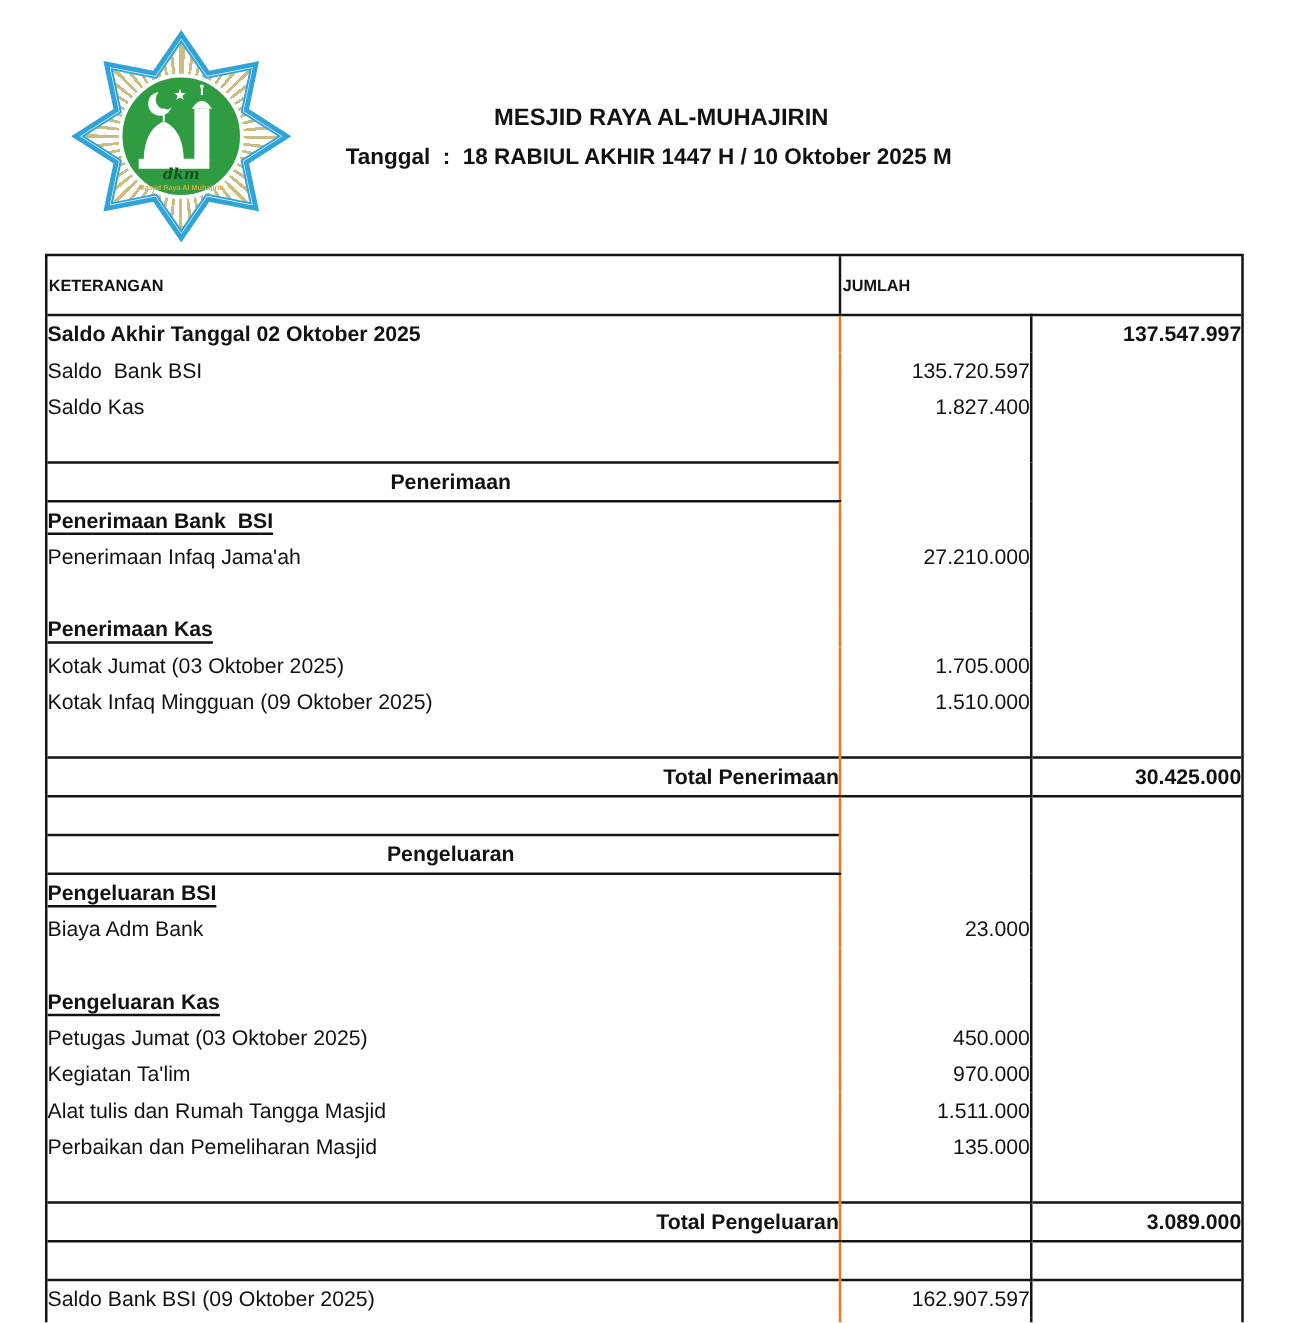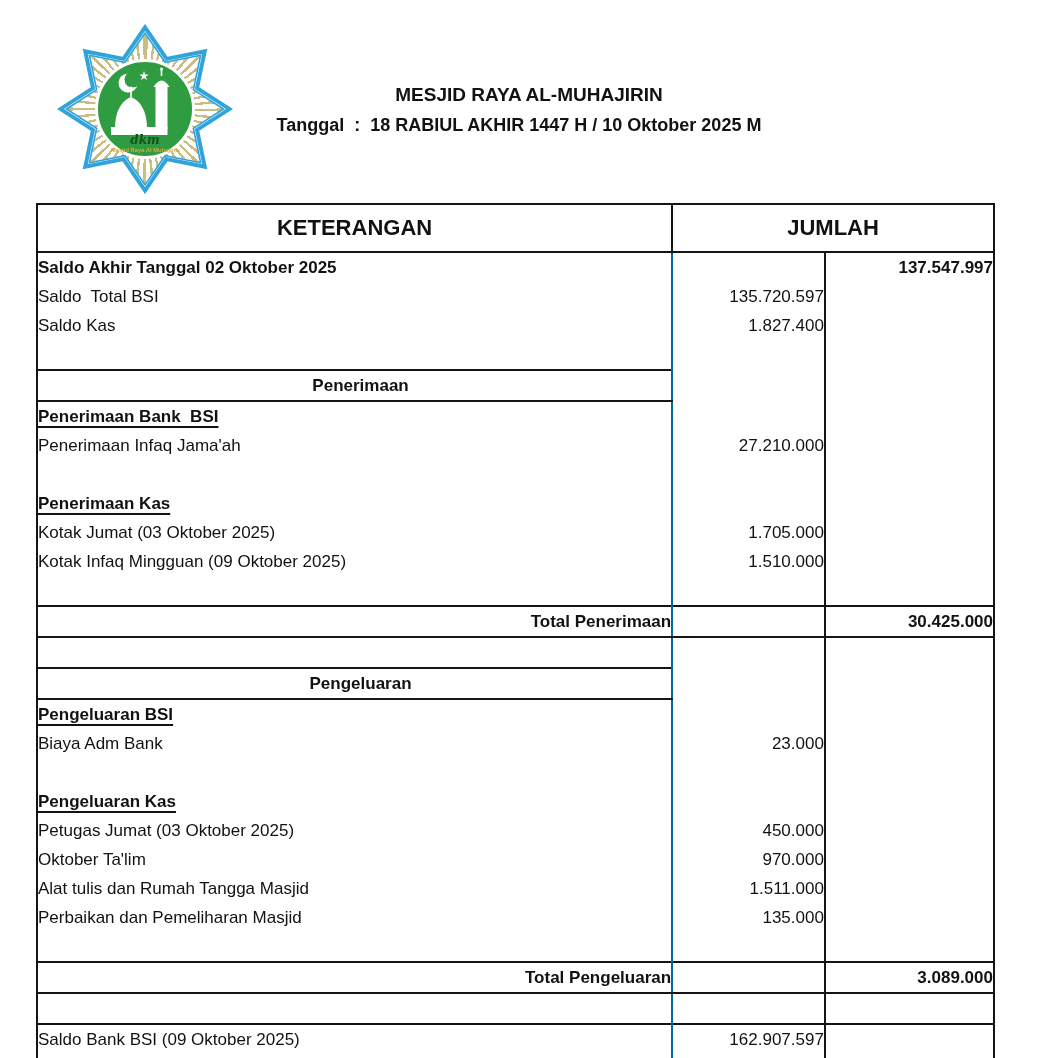--- a/index.html
+++ b/index.html
@@ -29,32 +29,32 @@
   .t1 { font-size:18px; margin-bottom:11px; }
   .t2 { font-size:19px; margin-bottom:9px;padding-left:20px; }
   .t3 { font-size:18px; }
 
   
   .twrap {
     position:absolute; left:36px; top:203px; width:959px;
     border:2px solid #141414; box-sizing:border-box; background:#fff;
   }
   table.fin { width:100%; border-collapse:collapse; table-layout:fixed; font-size:17px; }
-  table.fin th { font-size:22px; font-weight:bold; text-align:center; height:44px; }
+  table.fin th { font-size:13px; font-weight:bold; text-align:left; height:44px; }
   .kh { border-bottom:2px solid #141414; }
   .jh { border-bottom:2px solid #141414; border-left:2px solid #141414; }
 
   table.fin td { padding:0; vertical-align:middle; height:29px; overflow:hidden; }
   .k { text-align:left; padding-left:3px; }
   .k .lbl { white-space:pre; }
   .ind { padding-left:38px; }
   .bold { font-weight:bold; }
   .ulh .lbl { text-decoration:underline; text-decoration-thickness:1.6px; text-underline-offset:4px; font-weight:bold; }
   .dashed { padding-left:38px; }
-  .a2 { text-align:right; padding-right:14px; border-left:2px solid #0369a1; }
+  .a2 { text-align:right; padding-right:14px; border-left:2px solid #f97316; }
   .a3 { text-align:right; padding-right:12px; border-left:2px solid #141414; }
 
   tr.sec td.k { border-top:2px solid #141414; border-bottom:2px solid #141414;
                 font-weight:bold; text-align:center; padding-left:12px; }
   tr.total td { border-top:2px solid #141414; border-bottom:2px solid #141414; }
   tr.total td.k { font-weight:bold; text-align:right; padding-left:0; }
   tr.total td.a3 { font-weight:bold; }
   tr.topline td { border-top:2px solid #141414; }
 
   .h8 td{height:8px} .h9 td{height:9px} .h11 td{height:11px} .h13 td{height:13px}
@@ -119,21 +119,21 @@
         <th class="kh">KETERANGAN</th>
         <th class="jh" colspan="2">JUMLAH</th>
       </tr>
 
       <tr class="h30">
         <td class="k bold"><span class="lbl">Saldo Akhir Tanggal 02 Oktober 2025</span></td>
         <td class="a2"></td>
         <td class="a3 bold">137.547.997</td>
       </tr>
       <tr class="h29">
-        <td class="k"><span class="lbl">Saldo  Total BSI</span></td>
+        <td class="k"><span class="lbl">Saldo  Bank BSI</span></td>
         <td class="a2">135.720.597</td>
         <td class="a3"></td>
       </tr>
       <tr class="h29">
         <td class="k"><span class="lbl">Saldo Kas</span></td>
         <td class="a2">1.827.400</td>
         <td class="a3"></td>
       </tr>
 
       <tr class="h8">
@@ -224,21 +224,21 @@
         <td class="k ind ulh"><span class="lbl">Pengeluaran Kas</span></td>
         <td class="a2"></td>
         <td class="a3"></td>
       </tr>
       <tr class="h29">
         <td class="k dashed"><span class="lbl">Petugas Jumat (03 Oktober 2025)</span></td>
         <td class="a2">450.000</td>
         <td class="a3"></td>
       </tr>
       <tr class="h29">
-        <td class="k dashed"><span class="lbl">Oktober Ta'lim</span></td>
+        <td class="k dashed"><span class="lbl">Kegiatan Ta'lim</span></td>
         <td class="a2">970.000</td>
         <td class="a3"></td>
       </tr>
       <tr class="h28">
         <td class="k dashed"><span class="lbl">Alat tulis dan Rumah Tangga Masjid</span></td>
         <td class="a2">1.511.000</td>
         <td class="a3"></td>
       </tr>
       <tr class="h29">
         <td class="k dashed"><span class="lbl">Perbaikan dan Pemeliharan Masjid</span></td>

